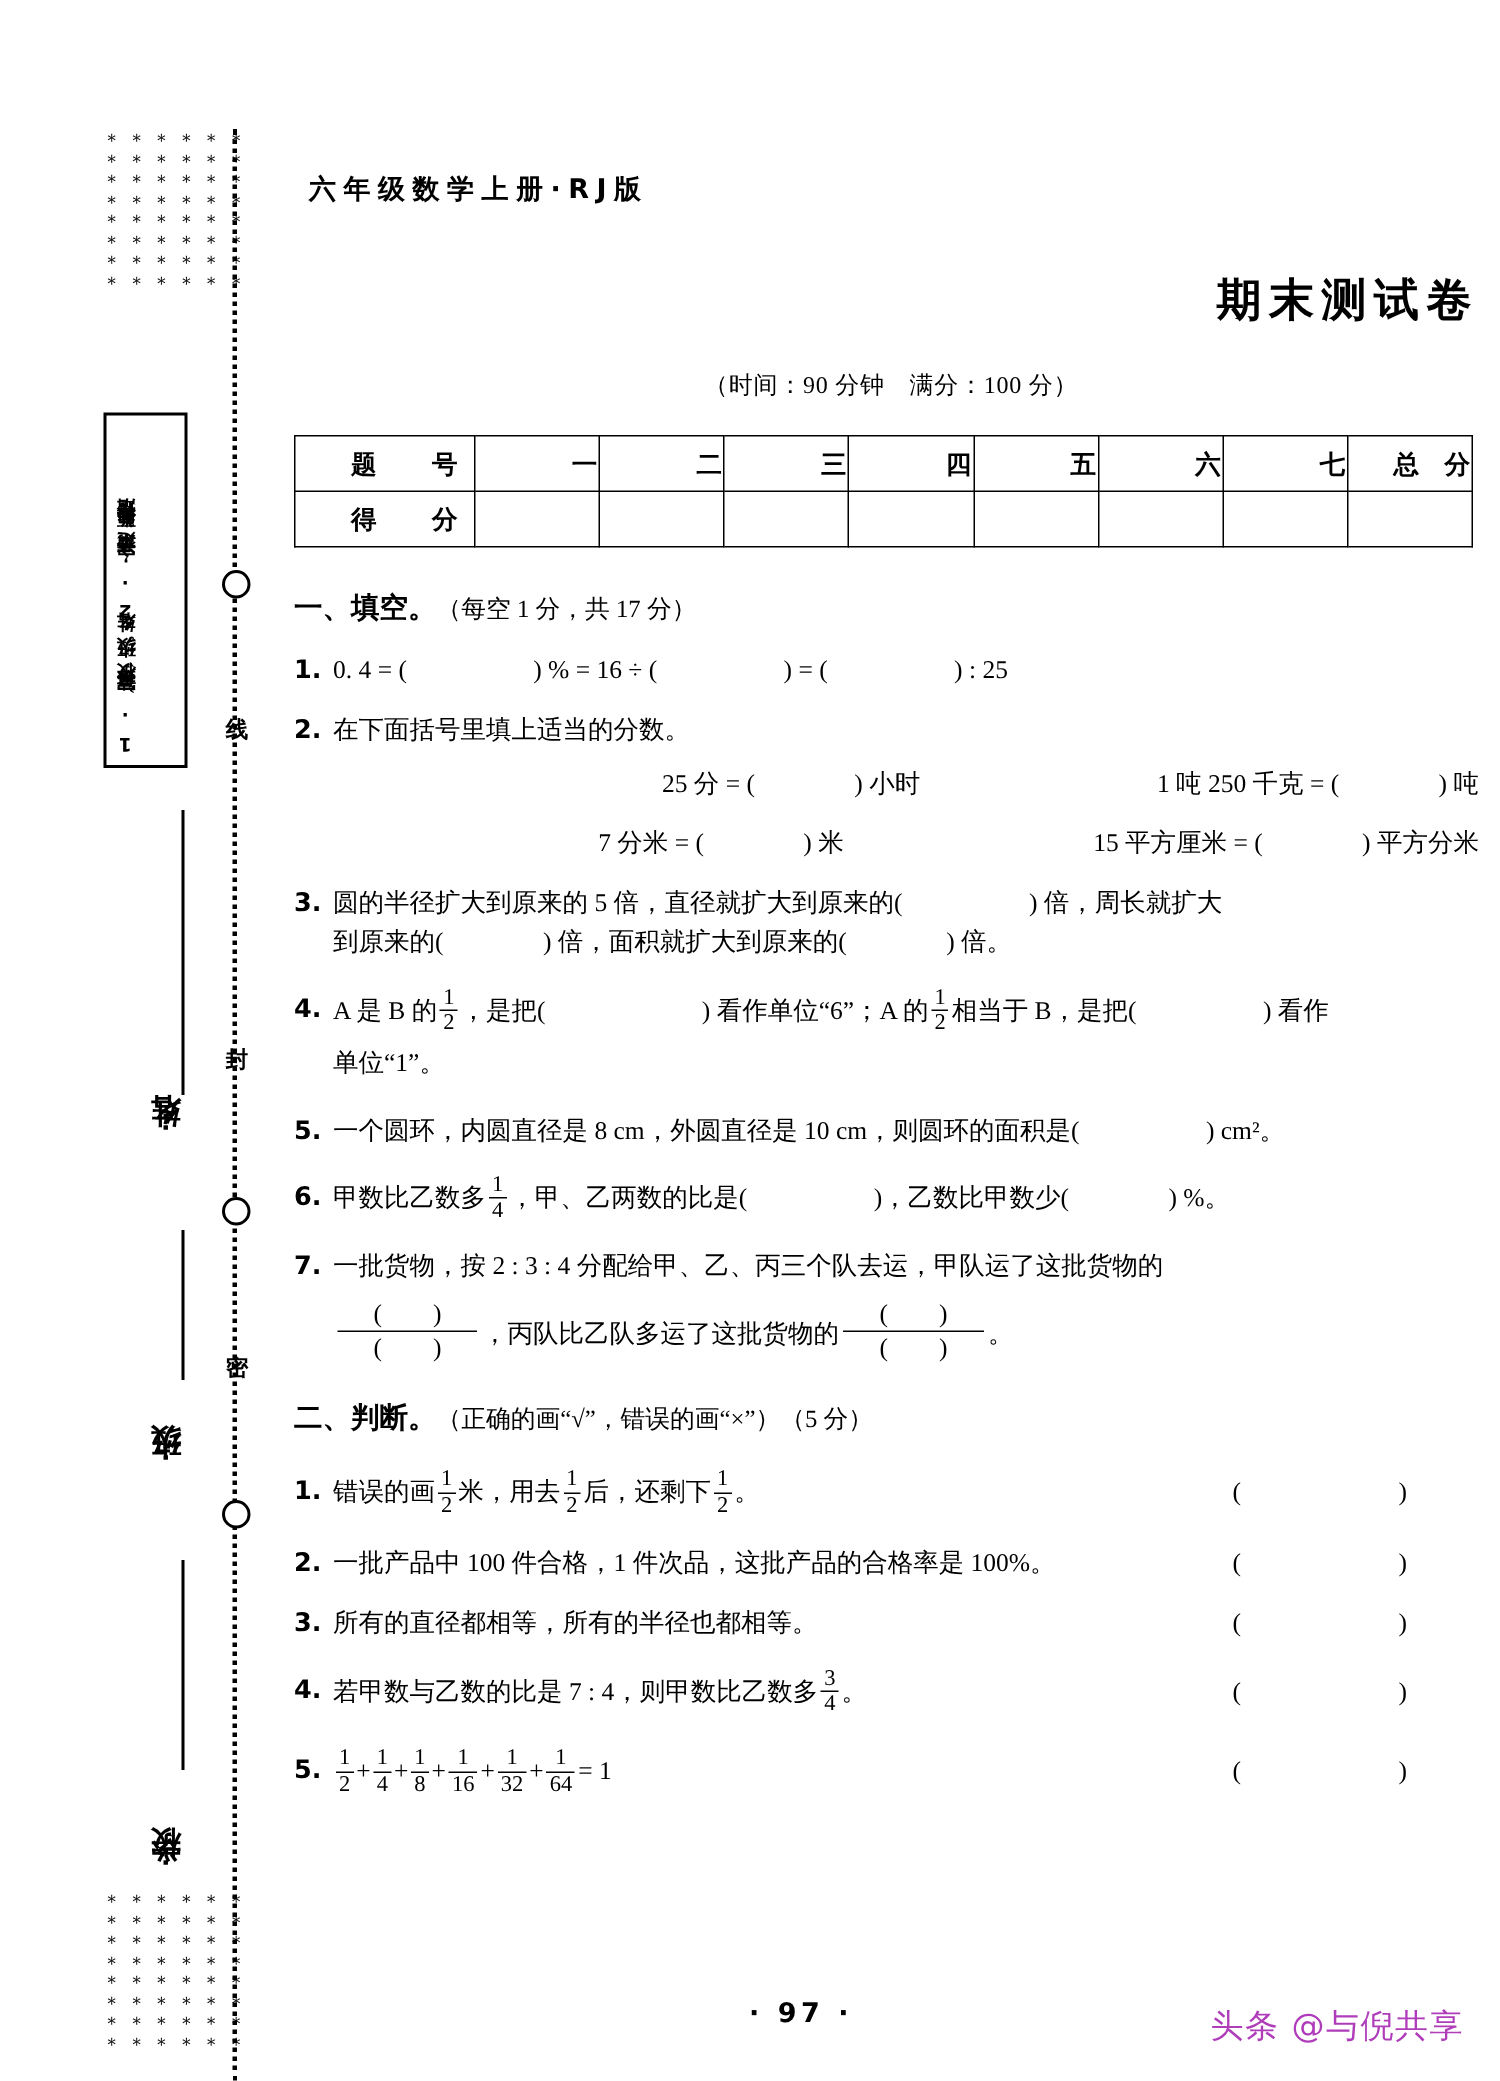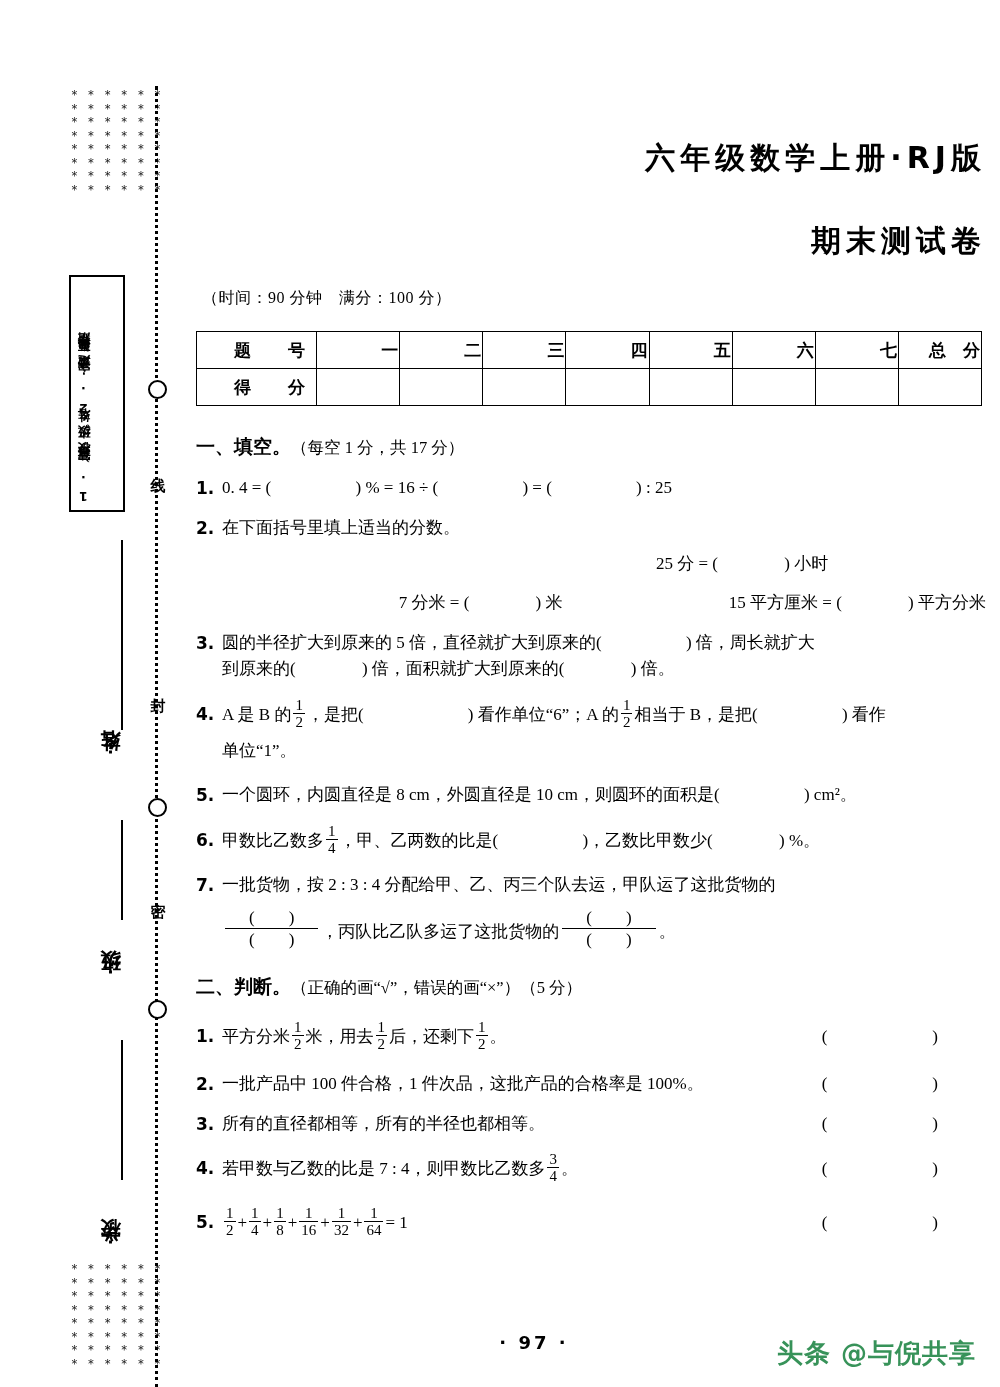--- a/index.html
+++ b/index.html
@@ -114,37 +114,38 @@
   .content {
     position: absolute;
     left: 196px;
     top: 86px;
     width: 790px;
   }
 
   .hdr-sub {
     font-family: "DejaVu Sans", sans-serif;
     font-weight: 700;
-    font-size: 30px;
+    font-size: 18px;
     letter-spacing: 5px;
-    text-align: right;
-    margin-top: 52px;
+    text-align: left;
+    margin-top: 28px;
     padding-left: 10px;
   }
   .hdr-title {
     font-family: "DejaVu Sans", sans-serif;
     font-weight: 700;
     font-size: 30px;
     letter-spacing: 5px;
     text-align: right;
     margin-top: 42px;
     padding-left: 10px;
   }
   .hdr-info {
     font-size: 16px;
+    text-align: center;
     margin-top: 26px;
     padding-left: 6px;
     letter-spacing: 0.5px;
   }
 
   
   table.score {
     border-collapse: collapse;
     margin-top: 22px;
     width: 786px;
@@ -249,23 +250,23 @@
     font-weight: 700;
     font-size: 18px;
     letter-spacing: 3px;
     padding-left: 68px;
   }
   .watermark {
     position: absolute;
     right: 24px;
     top: 1336px;
     font-family: "DejaVu Sans", sans-serif;
-    font-size: 26px;
-    font-weight: 700;
-    color: #15803d;
+    font-size: 22px;
+    font-weight: 400;
+    color: #a21caf;
     letter-spacing: 1px;
     opacity: .85;
   }
 </style>
 </head>
 <body>
 
 <div class="page">
 
   <div class="star-grid top">＊＊＊＊＊＊
@@ -347,20 +348,21 @@
       <div class="q">
         <span class="num">1.</span>
         <span>0. 4 = (</span><span class="blank-m"></span><span> ) % = 16 ÷ (</span><span class="blank-m"></span><span> ) = (</span><span class="blank-m"></span><span> ) : 25</span>
       </div>
 
       <div class="q">
         <span class="num">2.</span>
         <span>在下面括号里填上适当的分数。</span>
         <div class="two-col" style="margin-top:10px">
           <div><span>25 分 = (</span><span class="blank-s"></span><span> ) 小时</span></div>
+          <div><span>1 吨 250 千克 = (</span><span class="blank-s"></span><span> ) 吨</span></div>
         </div>
         <div class="two-col" style="margin-top:12px">
           <div><span>7 分米 = (</span><span class="blank-s"></span><span> ) 米</span></div>
           <div><span>15 平方厘米 = (</span><span class="blank-s"></span><span> ) 平方分米</span></div>
         </div>
       </div>
 
       <div class="q">
         <span class="num">3.</span>
         <span>圆的半径扩大到原来的 5 倍，直径就扩大到原来的(</span><span class="blank-m"></span><span> ) 倍，周长就扩大</span><br>
@@ -392,21 +394,21 @@
       </div>
     </div>
 
     <div class="sec" style="margin-top:22px">
       <div class="sec-head">
         <span>二、判断。</span><span class="note">（正确的画“√”，错误的画“×”）（5 分）</span>
       </div>
 
       <div class="q tall tf-row" style="margin-top:18px">
         <span class="num">1.</span>
-        <span>平方分米</span><span class="frac"><span class="n">1</span><span class="d">2</span></span><span>米，用去</span><span class="frac"><span class="n">1</span><span class="d">2</span></span><span>后，还剩下</span><span class="frac"><span class="n">1</span><span class="d">2</span></span><span>。</span>
+        <span>错误的画</span><span class="frac"><span class="n">1</span><span class="d">2</span></span><span>米，用去</span><span class="frac"><span class="n">1</span><span class="d">2</span></span><span>后，还剩下</span><span class="frac"><span class="n">1</span><span class="d">2</span></span><span>。</span>
         <span class="ans-paren">(　)</span>
       </div>
 
       <div class="q tf-row" style="margin-top:16px">
         <span class="num">2.</span>
         <span>一批产品中 100 件合格，1 件次品，这批产品的合格率是 100%。</span>
         <span class="ans-paren">(　)</span>
       </div>
 
       <div class="q tf-row" style="margin-top:14px">

